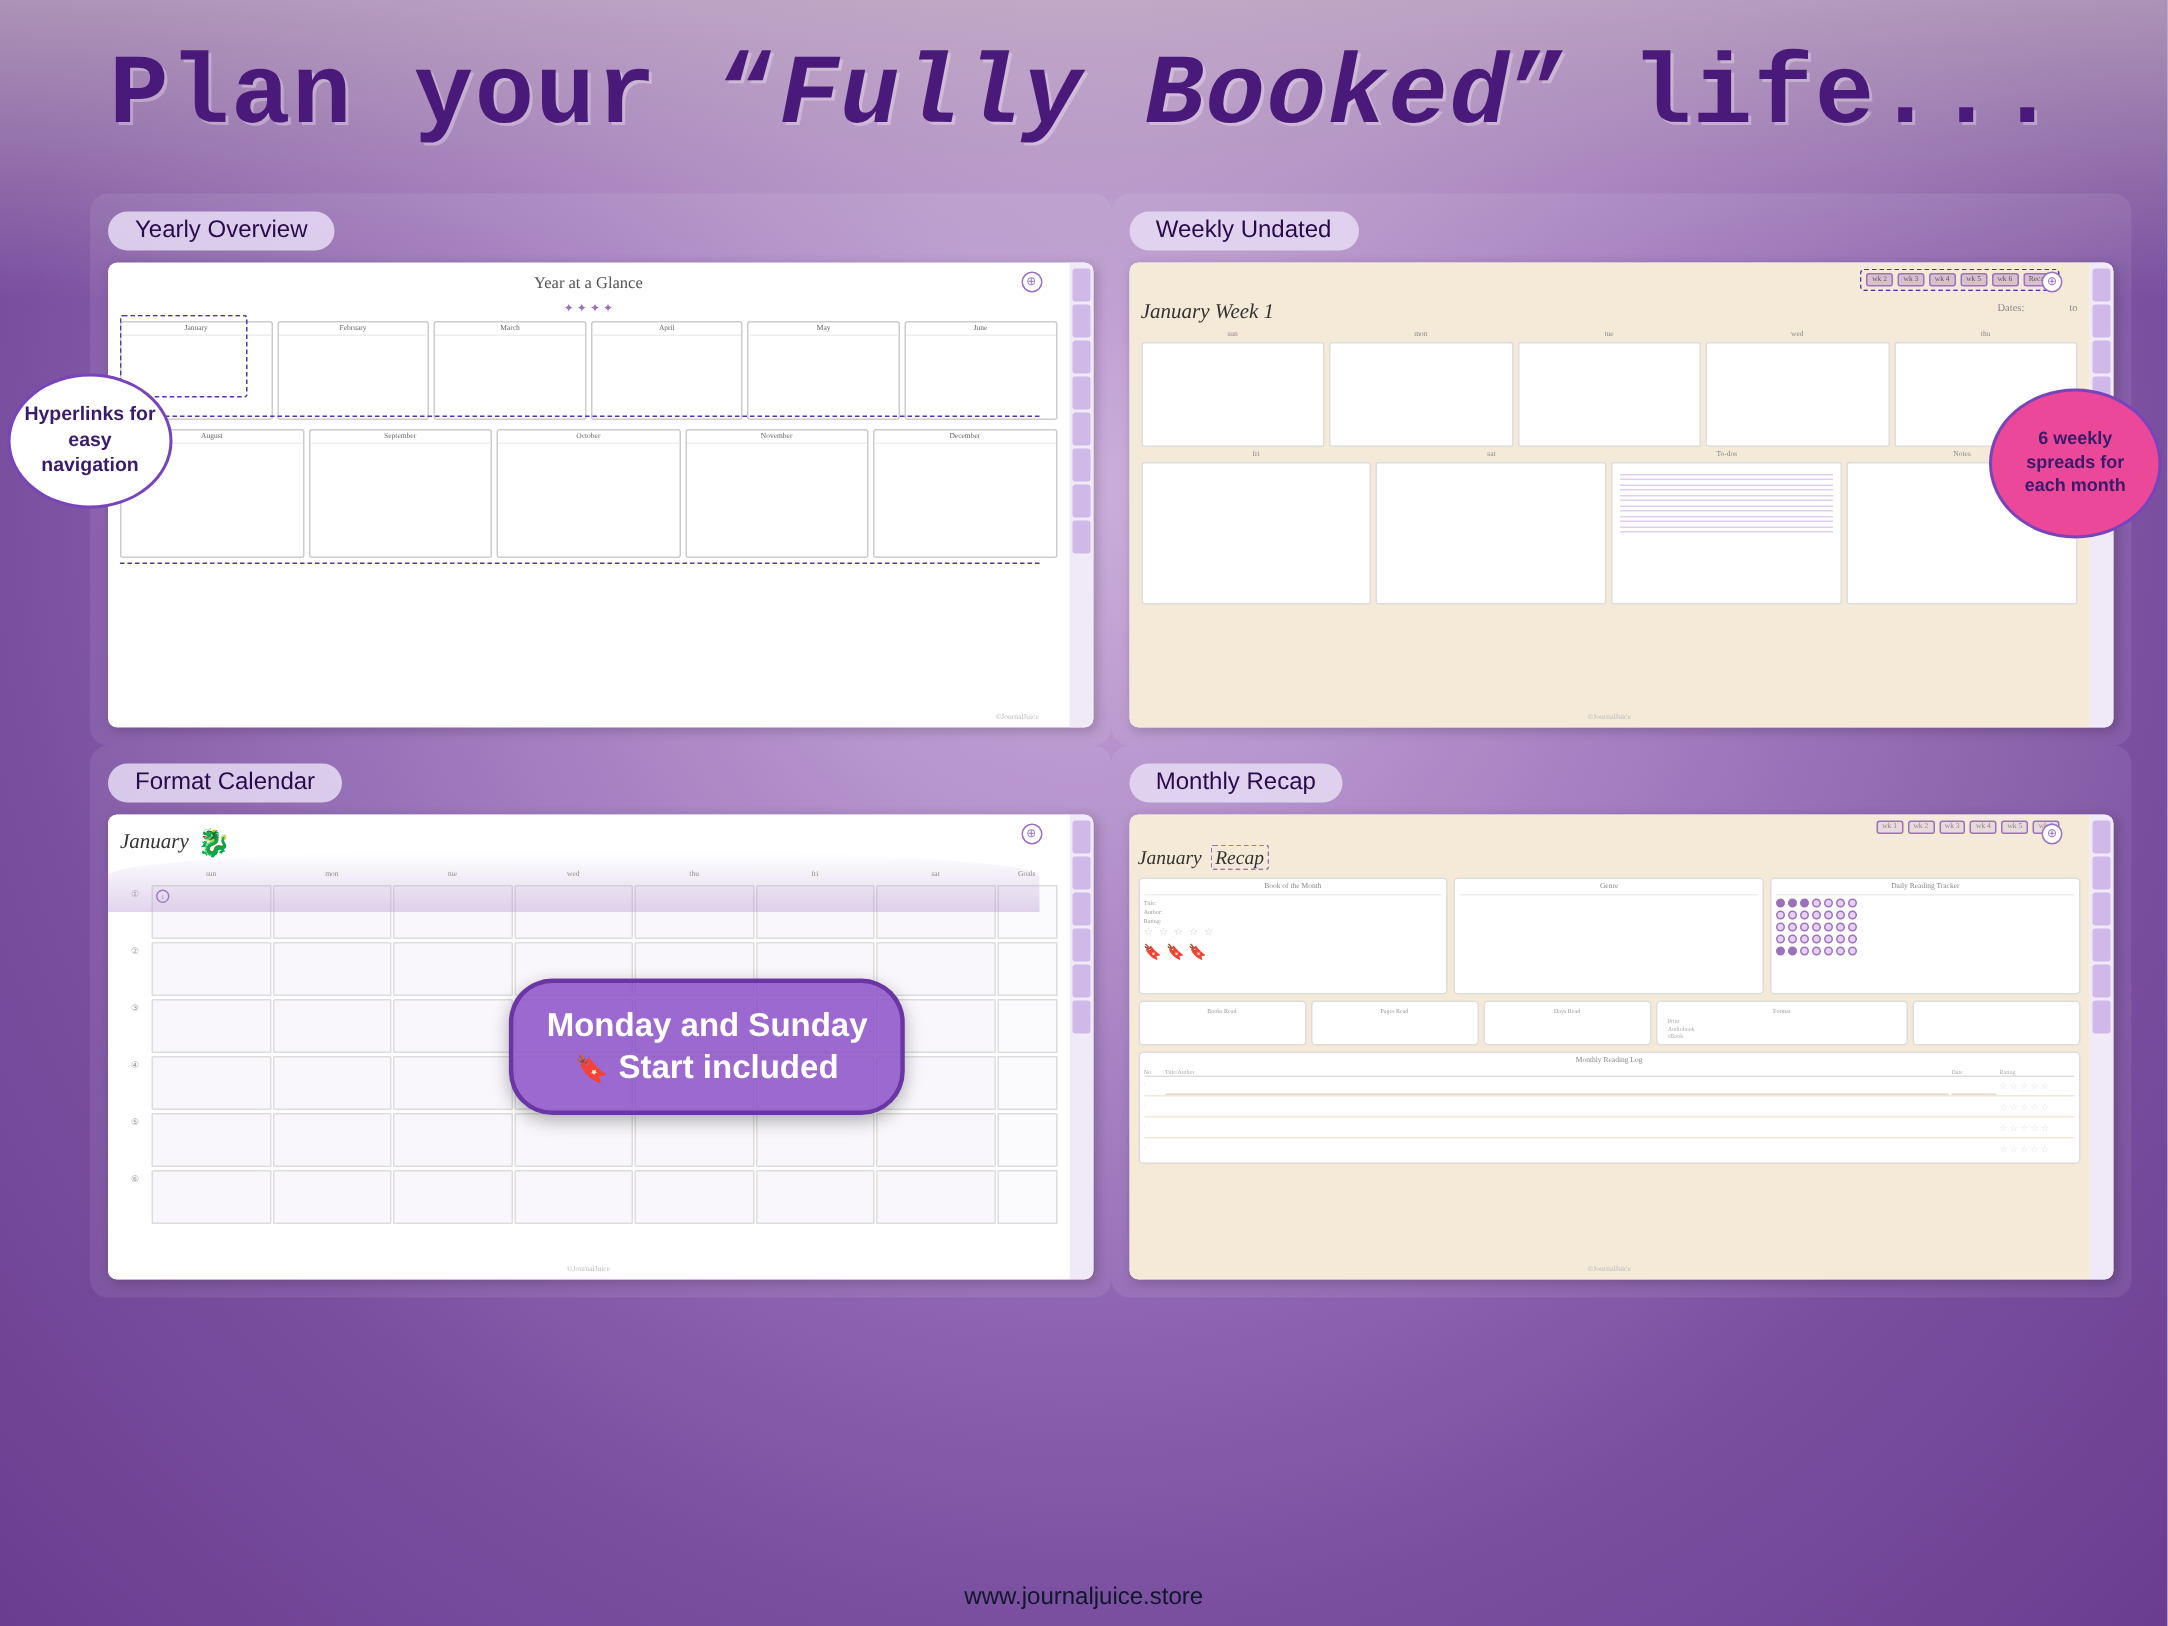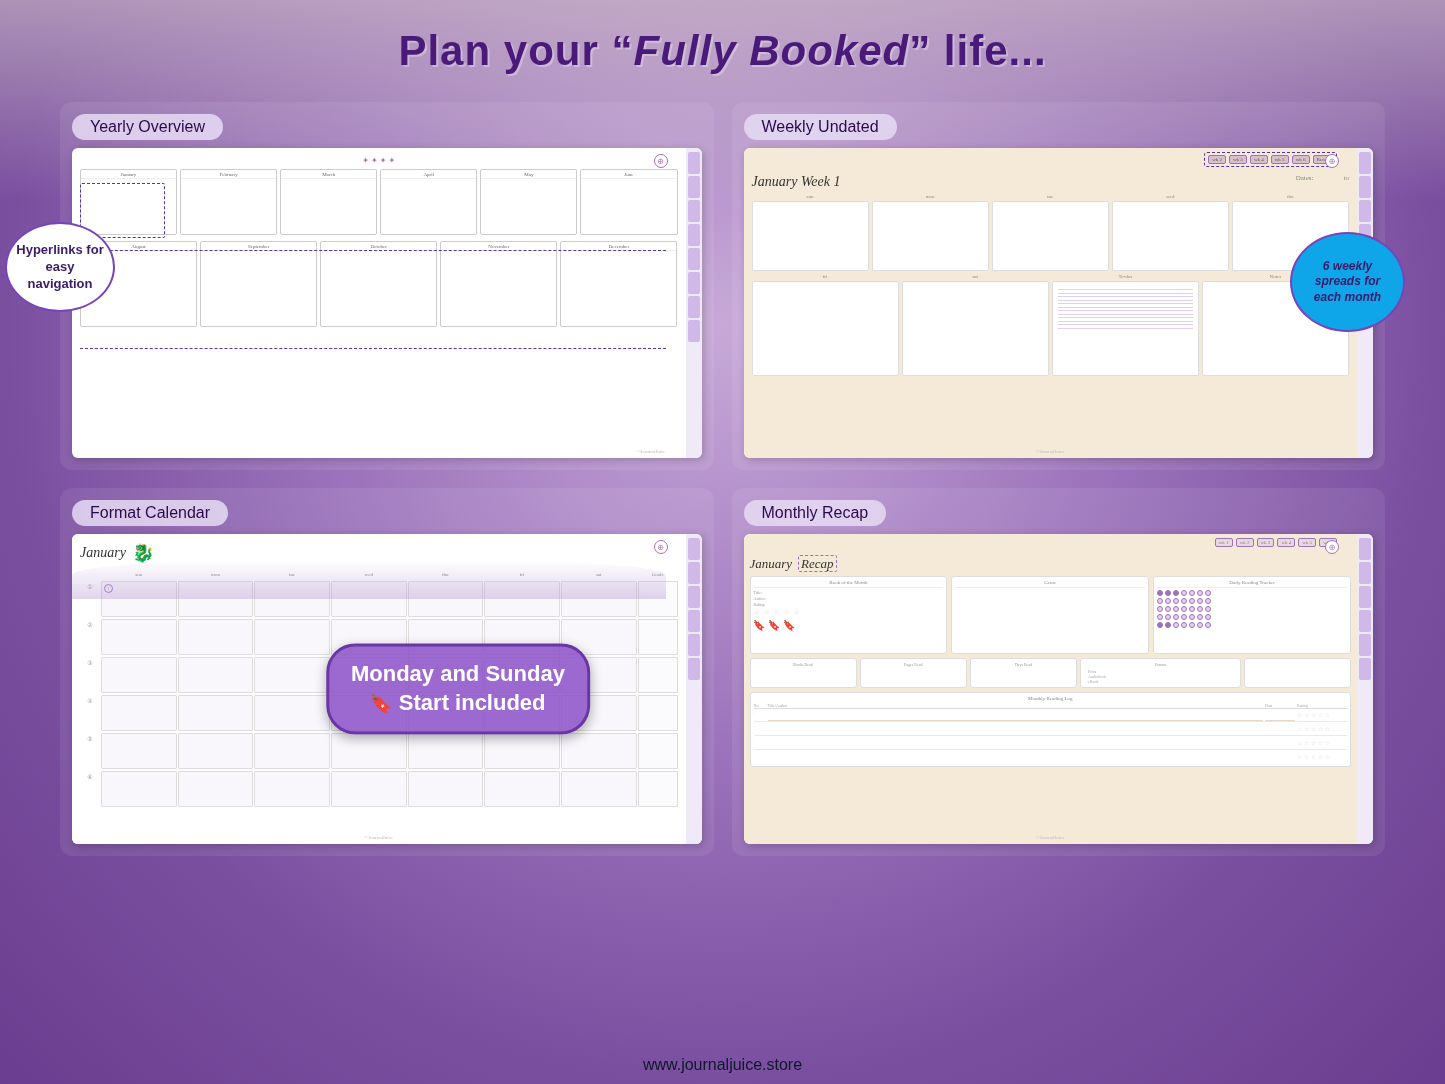--- a/index.html
+++ b/index.html
@@ -19,25 +19,25 @@
       background: linear-gradient(to bottom, rgba(210,195,200,0.6) 0%, transparent 100%);
       pointer-events: none;
     }
     .header {
       text-align: center;
       padding-top: 28px;
       position: relative;
       z-index: 10;
     }
     .main-title {
-      font-size: 42px;
+      font-size: 66px;
       font-weight: 900;
       color: #4a1a7a;
       text-shadow: 2px 2px 0px rgba(255,255,255,0.3);
-      font-family: Liberation Sans, sans-serif;
+      font-family: Liberation Mono, monospace;
       letter-spacing: 1px;
       line-height: 1.1;
     }
     .main-title em {
       font-style: italic;
     }
     .subtitle {
       font-size: 24px;
       color: #2a1a3a;
       margin-top: 8px;
@@ -45,22 +45,21 @@
       font-weight: normal;
     }
     .subtitle .underline {
       text-decoration: underline;
       font-weight: bold;
     }
     .grid {
       display: grid;
       grid-template-columns: 1fr 1fr;
       grid-template-rows: 1fr 1fr;
-      gap: 18px;
-      padding: 18px 60px 18px 60px;
+      padding: 18px 24px 18px 60px;
       position: relative;
       z-index: 5;
       margin-top: 10px;
     }
     .panel {
       background: rgba(255,255,255,0.08);
       border-radius: 12px;
       padding: 12px;
       position: relative;
     }
@@ -275,37 +274,36 @@
     .todo-line {
       height: 0.5px;
       background: #e0d0f0;
       margin: 0 2px;
     }
     
     .bubble-weekly {
       position: absolute;
       right: -20px;
       top: 130px;
-      background: #0ea5e9;
+      background: #ec4899;
       border: 2px solid #7744bb;
       border-radius: 50%;
       width: 115px;
       height: 100px;
       display: flex;
       align-items: center;
       justify-content: center;
       text-align: center;
       font-size: 12px;
       font-weight: bold;
       color: #3a1a6a;
       font-family: Arial, sans-serif;
       line-height: 1.3;
       z-index: 20;
       padding: 8px;
-      font-style: italic;
     }
     .weekly-dashed-box {
       position: absolute;
       top: 4px;
       right: 20px;
       display: flex;
       gap: 3px;
       border: 1.5px dashed #5533aa;
       border-radius: 3px;
       padding: 2px 3px;
@@ -568,20 +566,21 @@
     Plan your “<em>Fully Booked</em>” life...
   </div>
 </div>
 
 <div class="grid">
 
   <div class="panel" style="position:relative;">
     <div class="panel-label">Yearly Overview</div>
     <div class="planner-page yearly-page">
       <div class="yearly-content">
+        <div class="yearly-title">Year at a Glance</div>
         <div class="year-stars">✦ ✦ ✦ ✦</div>
 
         <div class="dashed-box-left"></div>
 
         <div class="month-grid-top">
           <div class="month-box">
               <div class="month-name">January</div>
               <div class="month-days"></div>
             </div>
           <div class="month-box">

